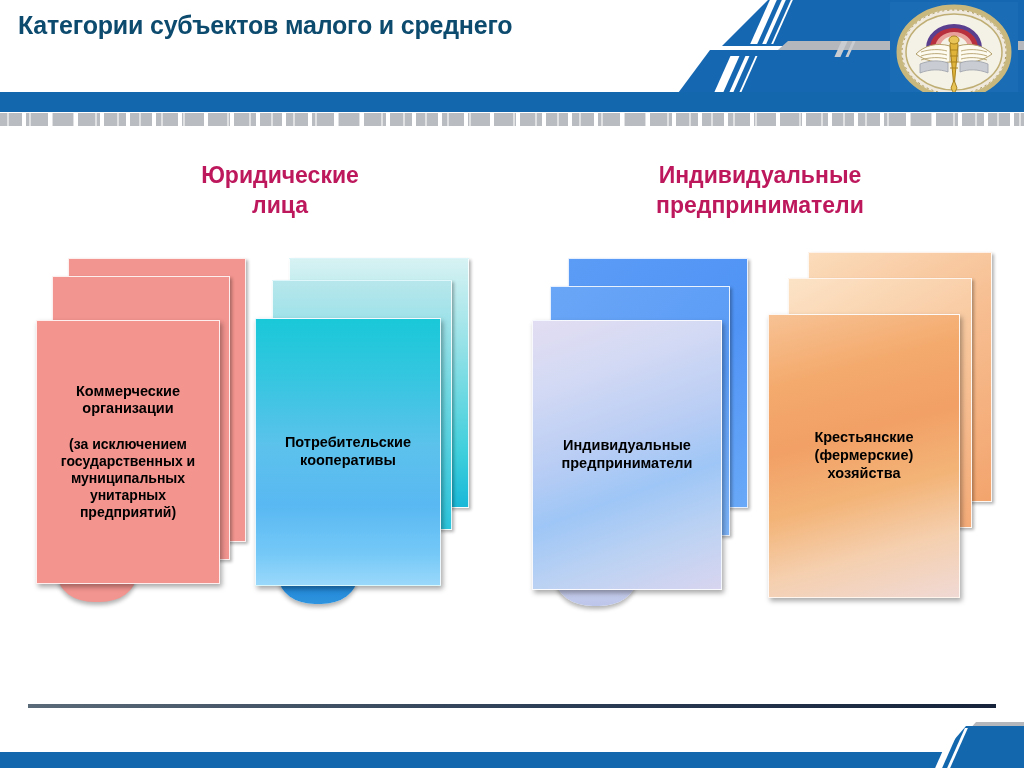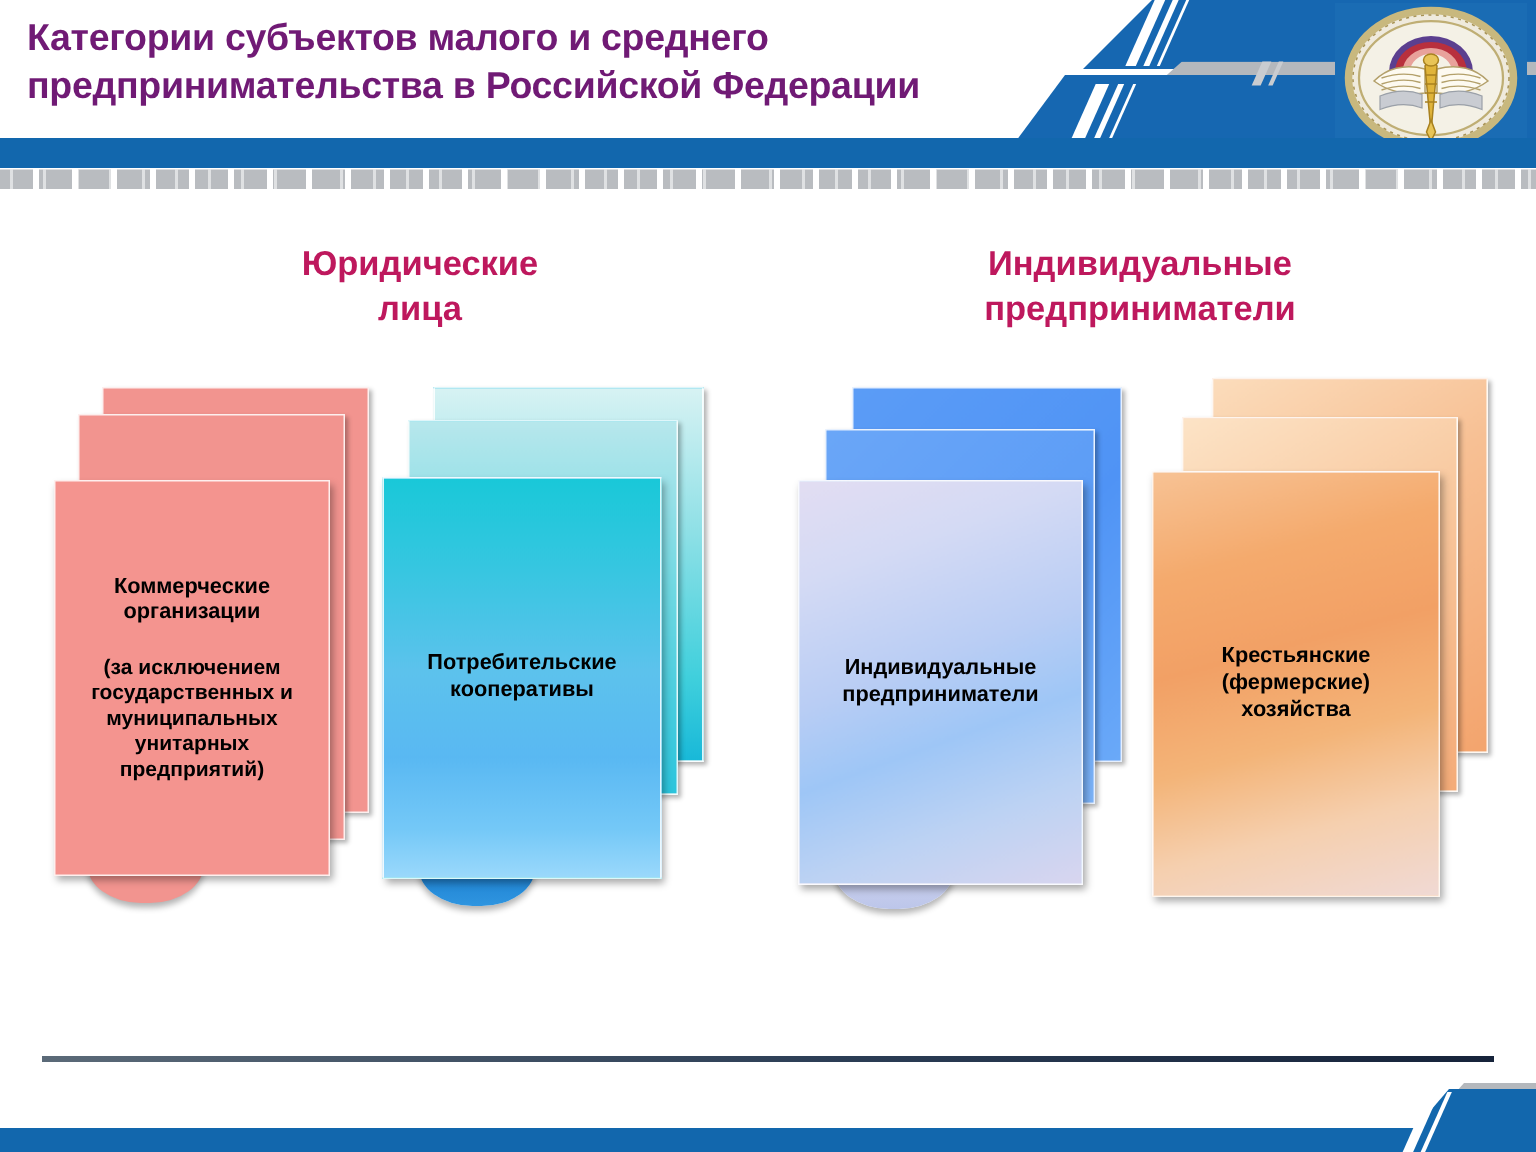--- a/index.html
+++ b/index.html
@@ -23,21 +23,21 @@
   }
   .hdr-gray-band{
     position:absolute;left:770px;top:41px;width:254px;height:16px;background:#b4b8bd;
     clip-path:polygon(18px 0,254px 0,254px 16px,0 16px);
   }
   .slash{position:absolute;background:#ffffff;transform:skewX(-24deg);}
   .slash.g{background:#c9ccd0;}
 
   .hdr-title{
     position:absolute;left:18px;top:10px;width:660px;
-    font-size:25px;font-weight:bold;line-height:1.26;color:#701a75;
+    font-size:25px;font-weight:bold;line-height:1.26;color:#0c4a6e;
     letter-spacing:-.2px;
   }
 
   
   .hdr-strip{position:absolute;left:0;top:92px;width:1024px;height:20px;background:#1267ad;}
   .tickband{position:absolute;left:0;top:113px;width:1024px;height:13px;
     background:
       repeating-linear-gradient(to right,
         #b9bcc0 0px,#b9bcc0 22px,
         #ffffff 22px,#ffffff 26px);
@@ -120,21 +120,20 @@
   <div class="slash" style="left:772px;top:0;width:4px;height:44px;"></div>
   <div class="slash" style="left:781px;top:0;width:2px;height:44px;"></div>
   <div class="slash" style="left:718px;top:56px;width:9px;height:56px;"></div>
   <div class="slash" style="left:733px;top:56px;width:4px;height:56px;"></div>
   <div class="slash" style="left:743px;top:56px;width:2px;height:56px;"></div>
   <div class="slash g" style="left:838px;top:41px;width:6px;height:16px;"></div>
   <div class="slash g" style="left:849px;top:41px;width:3px;height:16px;"></div>
 
   <div class="hdr-title">
     <div>Категории субъектов малого и среднего</div>
-    <div>предпринимательства в Российской Федерации</div>
   </div>
 
   <div class="emblem-box">
     <svg width="128" height="100" viewBox="0 0 128 100">
       <rect x="0" y="0" width="128" height="100" fill="#1a6cb4"></rect>
       <ellipse cx="64" cy="50" rx="56" ry="46" fill="#efeadd"></ellipse>
       <ellipse cx="64" cy="50" rx="56" ry="46" fill="none" stroke="#b9a martins"></ellipse>
       <ellipse cx="64" cy="50" rx="55" ry="45" fill="none" stroke="#c8b87e" stroke-width="5"></ellipse>
       <ellipse cx="64" cy="50" rx="48" ry="38" fill="#f4f1e6" stroke="#bfae74" stroke-width="1.5"></ellipse>
       <ellipse cx="64" cy="50" rx="52" ry="42" fill="none" stroke="#a89355" stroke-width="1" stroke-dasharray="2 3"></ellipse>

